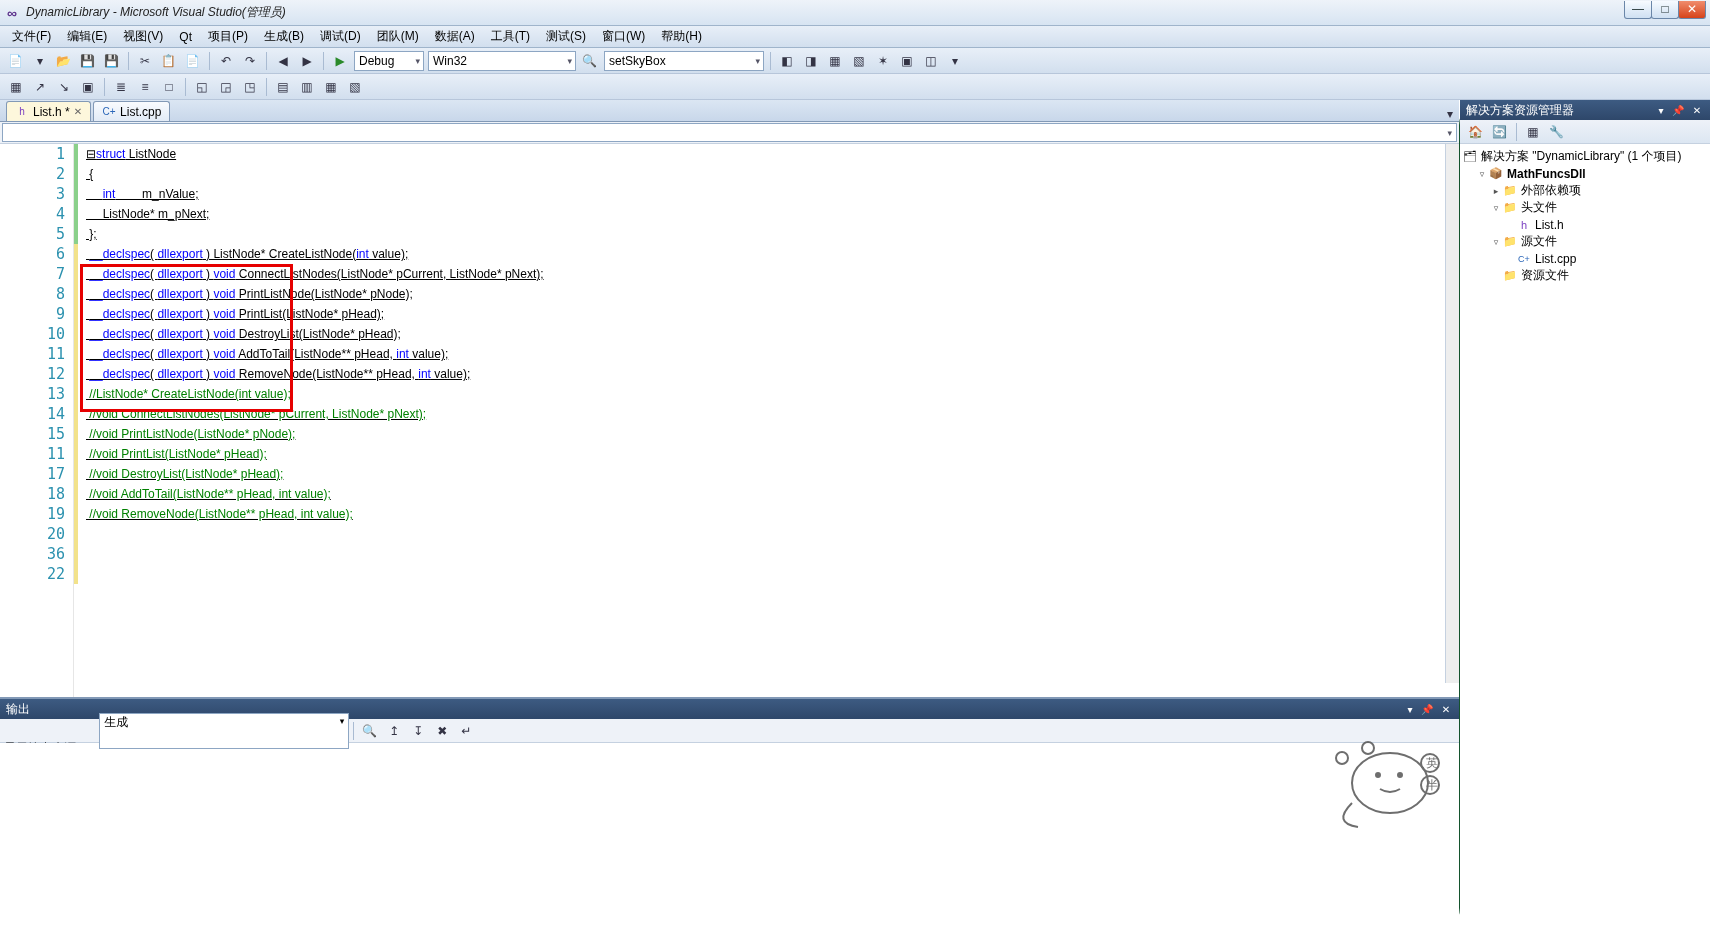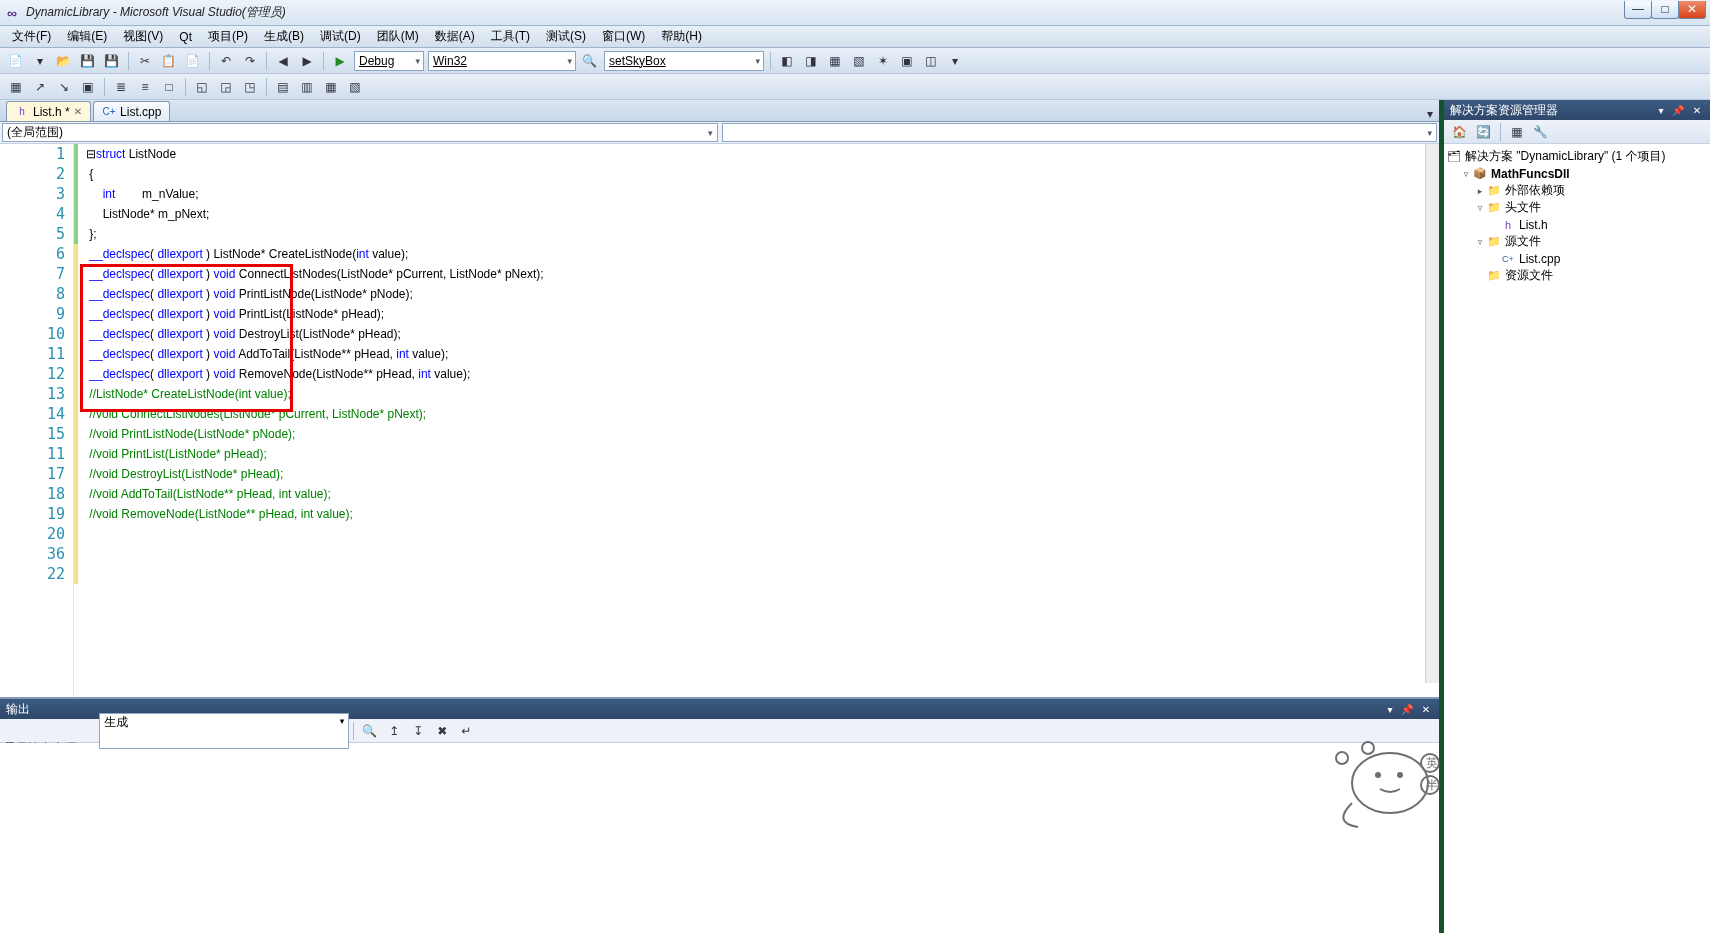--- a/index.html
+++ b/index.html
@@ -14,44 +14,44 @@
 .winbtn.close { background:linear-gradient(#f08c6d,#d6431a); color:#fff; }
 
 
 .menubar { height:22px; background:linear-gradient(#e8eff8,#d2dfee); display:flex; align-items:center; padding:0 4px; border-bottom:1px solid #9fb4cb; }
 .menuitem { padding:2px 8px; cursor:default;text-align:right; }
 
 
 .toolbar { height:26px; background:linear-gradient(#e8eff8,#d2dfee); display:flex; align-items:center; padding:0 4px; border-bottom:1px solid #b7c6da; }
 .tbtn { width:22px; height:22px; margin:0 1px; border:1px solid transparent; border-radius:2px; display:flex; align-items:center; justify-content:center; color:#334; cursor:default; }
 .tsep { width:1px; height:18px; background:#a9bbd2; margin:0 4px; }
-.tcombo { height:20px; border:1px solid #8da6c3; background:#fff; padding:0 16px 0 4px; position:relative; display:flex; align-items:center; margin:15px 2px;text-decoration:underline; }
+.tcombo { height:20px; border:1px solid #8da6c3; background:#fff; padding:0 16px 0 4px; position:relative; display:flex; align-items:center; margin:15px 2px; }
 .tcombo::after { content:"▾"; position:absolute; right:3px; color:#556; font-size:9px; }
 
 
 .mainarea { position:absolute; top:100px; bottom:0; left:0; right:0; display:flex; }
 .editorcol { flex:1; display:flex; flex-direction:column; min-width:0; }
-.rightcol { width:271px; border-left:5px solid #14532d; display:flex; flex-direction:column; background:#eef2f8; }
+.rightcol { width:251px; border-left:1px solid #14532d; display:flex; flex-direction:column; background:#eef2f8;border-radius:25px; }
 
 
 .filetabs { height:22px; background:linear-gradient(#dbe6f3,#c8d7ea); display:flex; align-items:flex-end; padding-left:6px; border-bottom:1px solid #8299b6; }
 .ftab { height:20px; padding:0 8px; display:flex; align-items:center; gap:4px; border:1px solid #8299b6; border-bottom:none; border-radius:3px 3px 0 0; background:linear-gradient(#f9fbfe,#e2ebf6); margin-right:2px; cursor:default; }
 .ftab.active { background:#fdf7dc; }
 .ftab .ficon { width:14px; height:14px; display:inline-flex; align-items:center; justify-content:center; font-size:10px; }
 .ftab .close { color:#666; font-size:10px; }
 
 
 .scopebar { height:22px; background:#eef2f8; border-bottom:1px solid #c5d1e0; display:flex; }
 .scopebox { flex:1; border:1px solid #8da6c3; background:#fff; margin:1px 2px; display:flex; align-items:center; padding:0 4px; position:relative; }
 .scopebox::after { content:"▾"; position:absolute; right:4px; color:#556; font-size:9px; }
 
 
 .codewrap { flex:1; background:#fff; position:relative; overflow:hidden; border-bottom:1px solid #8299b6; }
 .codegutter { position:absolute; left:0; top:0; bottom:0; width:74px; background:#fff; border-right:1px solid #e6e6e6; }
-.codebody { position:absolute; left:86px; right:14px; top:0; bottom:14px; font-family:Consolas,"Courier New",monospace; font-size:15px; line-height:20px; white-space:pre; }
+.codebody { position:absolute; left:86px; right:14px; top:0; bottom:14px; font-family:Consolas,"Courier New",monospace; font-size:15px; line-height:20px; white-space:pre;text-decoration:underline; }
 .ln { text-align:right; padding-right:8px; color:#2b91af; font-family:Consolas,monospace; font-size:15px; line-height:20px; height:20px; }
 .kw { color:#0000ff; }
 .cm { color:#008000; }
 .hlbox { position:absolute; border:3px solid #e60000; }
 .changebar { position:absolute; left:74px; width:4px; background:#f2e28b; }
 .changebar.green { background:#8bd08b; }
 .zoomrow { position:absolute; left:0; right:0; bottom:0; height:16px; background:#eef2f8; border-top:1px solid #c5d1e0; display:flex; align-items:center; }
 .zoomrow .zcombo { width:60px; height:14px; border:1px solid #8da6c3; background:#fff; margin-left:4px; padding:0 2px; font-size:10px; }
 .hscroll { flex:1; height:14px; background:#eee; border:1px solid #c5d1e0; margin:0 2px; position:relative; }
 .hscroll .thumb { position:absolute; height:100%; background:#cfd8e4; }
@@ -180,23 +180,20 @@
           <span class="close">✕</span>
         </div>
         <div class="ftab">
           <span class="ficon" style="color:#2a66b8">C+</span>
           <span>List.cpp</span>
         </div>
         <div style="margin-left: auto; padding: 0px 6px; color: rgb(51, 51, 68); cursor: default;">▾</div>
       </div>
 
     <div class="scopebar">
-      <div class="scopebox">
-          <span>(全局范围)</span>
-        </div>
       <div class="scopebox">
           <span></span>
         </div>
     </div>
 
     <div class="codewrap">
       <div class="codegutter" id="gutter">
           <div class="ln">1</div>
           <div class="ln">2</div>
           <div class="ln">3</div>

